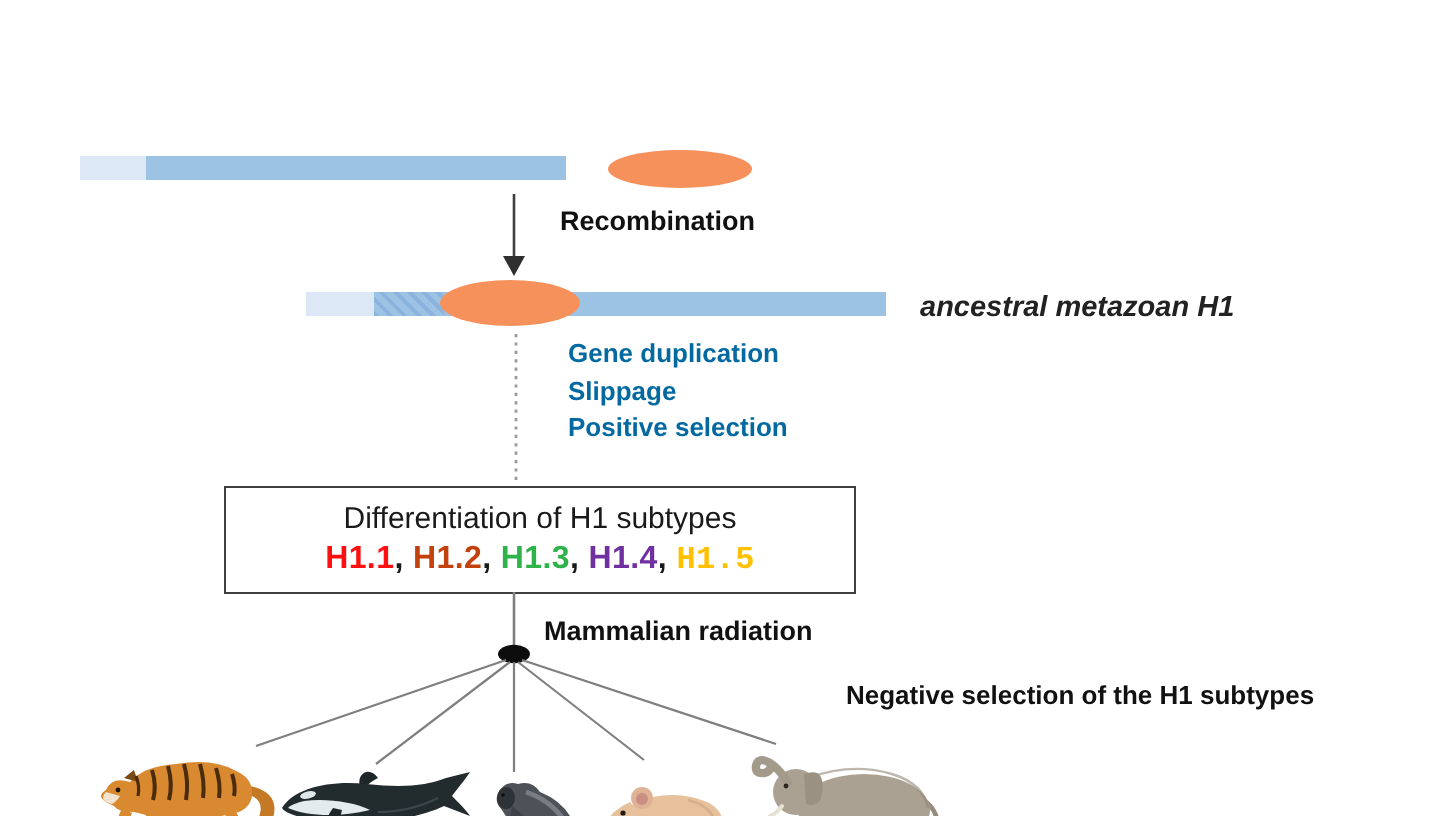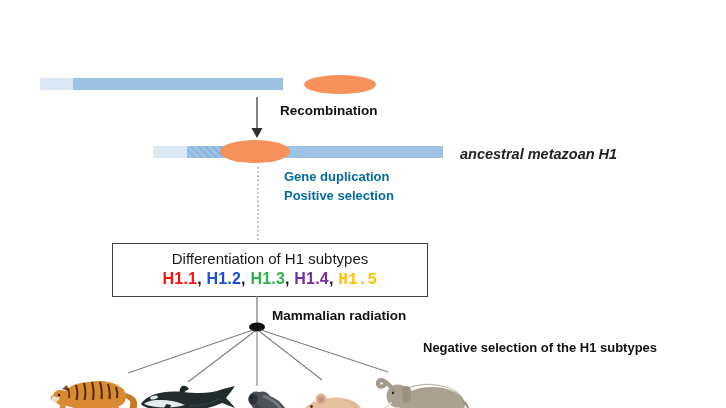--- a/index.html
+++ b/index.html
@@ -39,27 +39,28 @@
 
   <div class="abs bar bar-light" style="left:153px;top:106px;width:34px;"></div>
   <div class="abs bar bar-hatch" style="left:187px;top:106px;width:35px;"></div>
   <div class="abs bar bar-blue" style="left:222px;top:106px;width:221px;"></div>
   <div class="abs gene" style="left:220px;top:100px;width:70px;height:23px;"></div>
 
   <div class="abs italic-lbl" style="left:460px;top:106px;">ancestral metazoan H1</div>
 
   <div class="abs proc" style="left:284px;top:128px;">
     <div>Gene duplication</div>
+    <div>Slippage</div>
     <div>Positive selection</div>
   </div>
 
   <div id="subtype-box" class="abs" style="left:112px;top:203px;width:314px;height:52px;">
     <div class="box-title">Differentiation of H1 subtypes</div>
     <div class="box-subtypes">
-      <span style="color: rgb(255, 15, 15);">H1.1</span><span>, </span><span style="color: #1d4ed8;">H1.2</span><span>, </span><span style="color: rgb(46, 179, 74);">H1.3</span><span>, </span><span style="color: rgb(112, 48, 160);">H1.4</span><span>, </span><span style="color: rgb(255, 192, 0); font-family: Liberation Mono, monospace;">H1.5</span>
+      <span style="color: rgb(255, 15, 15);">H1.1</span><span>, </span><span style="color: #c2410c;">H1.2</span><span>, </span><span style="color: rgb(46, 179, 74);">H1.3</span><span>, </span><span style="color: rgb(112, 48, 160);">H1.4</span><span>, </span><span style="color: rgb(255, 192, 0); font-family: Liberation Mono, monospace;">H1.5</span>
     </div>
   </div>
 
   <div class="abs lbl-md" style="left:272px;top:268px;">Mammalian radiation</div>
   <div class="abs lbl" style="left:423px;top:300px;">Negative selection of the H1 subtypes</div>
 
   <svg class="abs overlay" style="left:0;top:0;" width="726" height="408" viewBox="0 0 726 408">
     <line x1="257" y1="57" x2="257" y2="89" stroke="#3f3f3f" stroke-width="1.3"></line>
     <polygon points="251.5,88 262.5,88 257,98" fill="#2f2f2f"></polygon>
     <line x1="258" y1="127" x2="258" y2="202" stroke="#9a9a9a" stroke-width="1.4" stroke-dasharray="1.6,2.6"></line>

